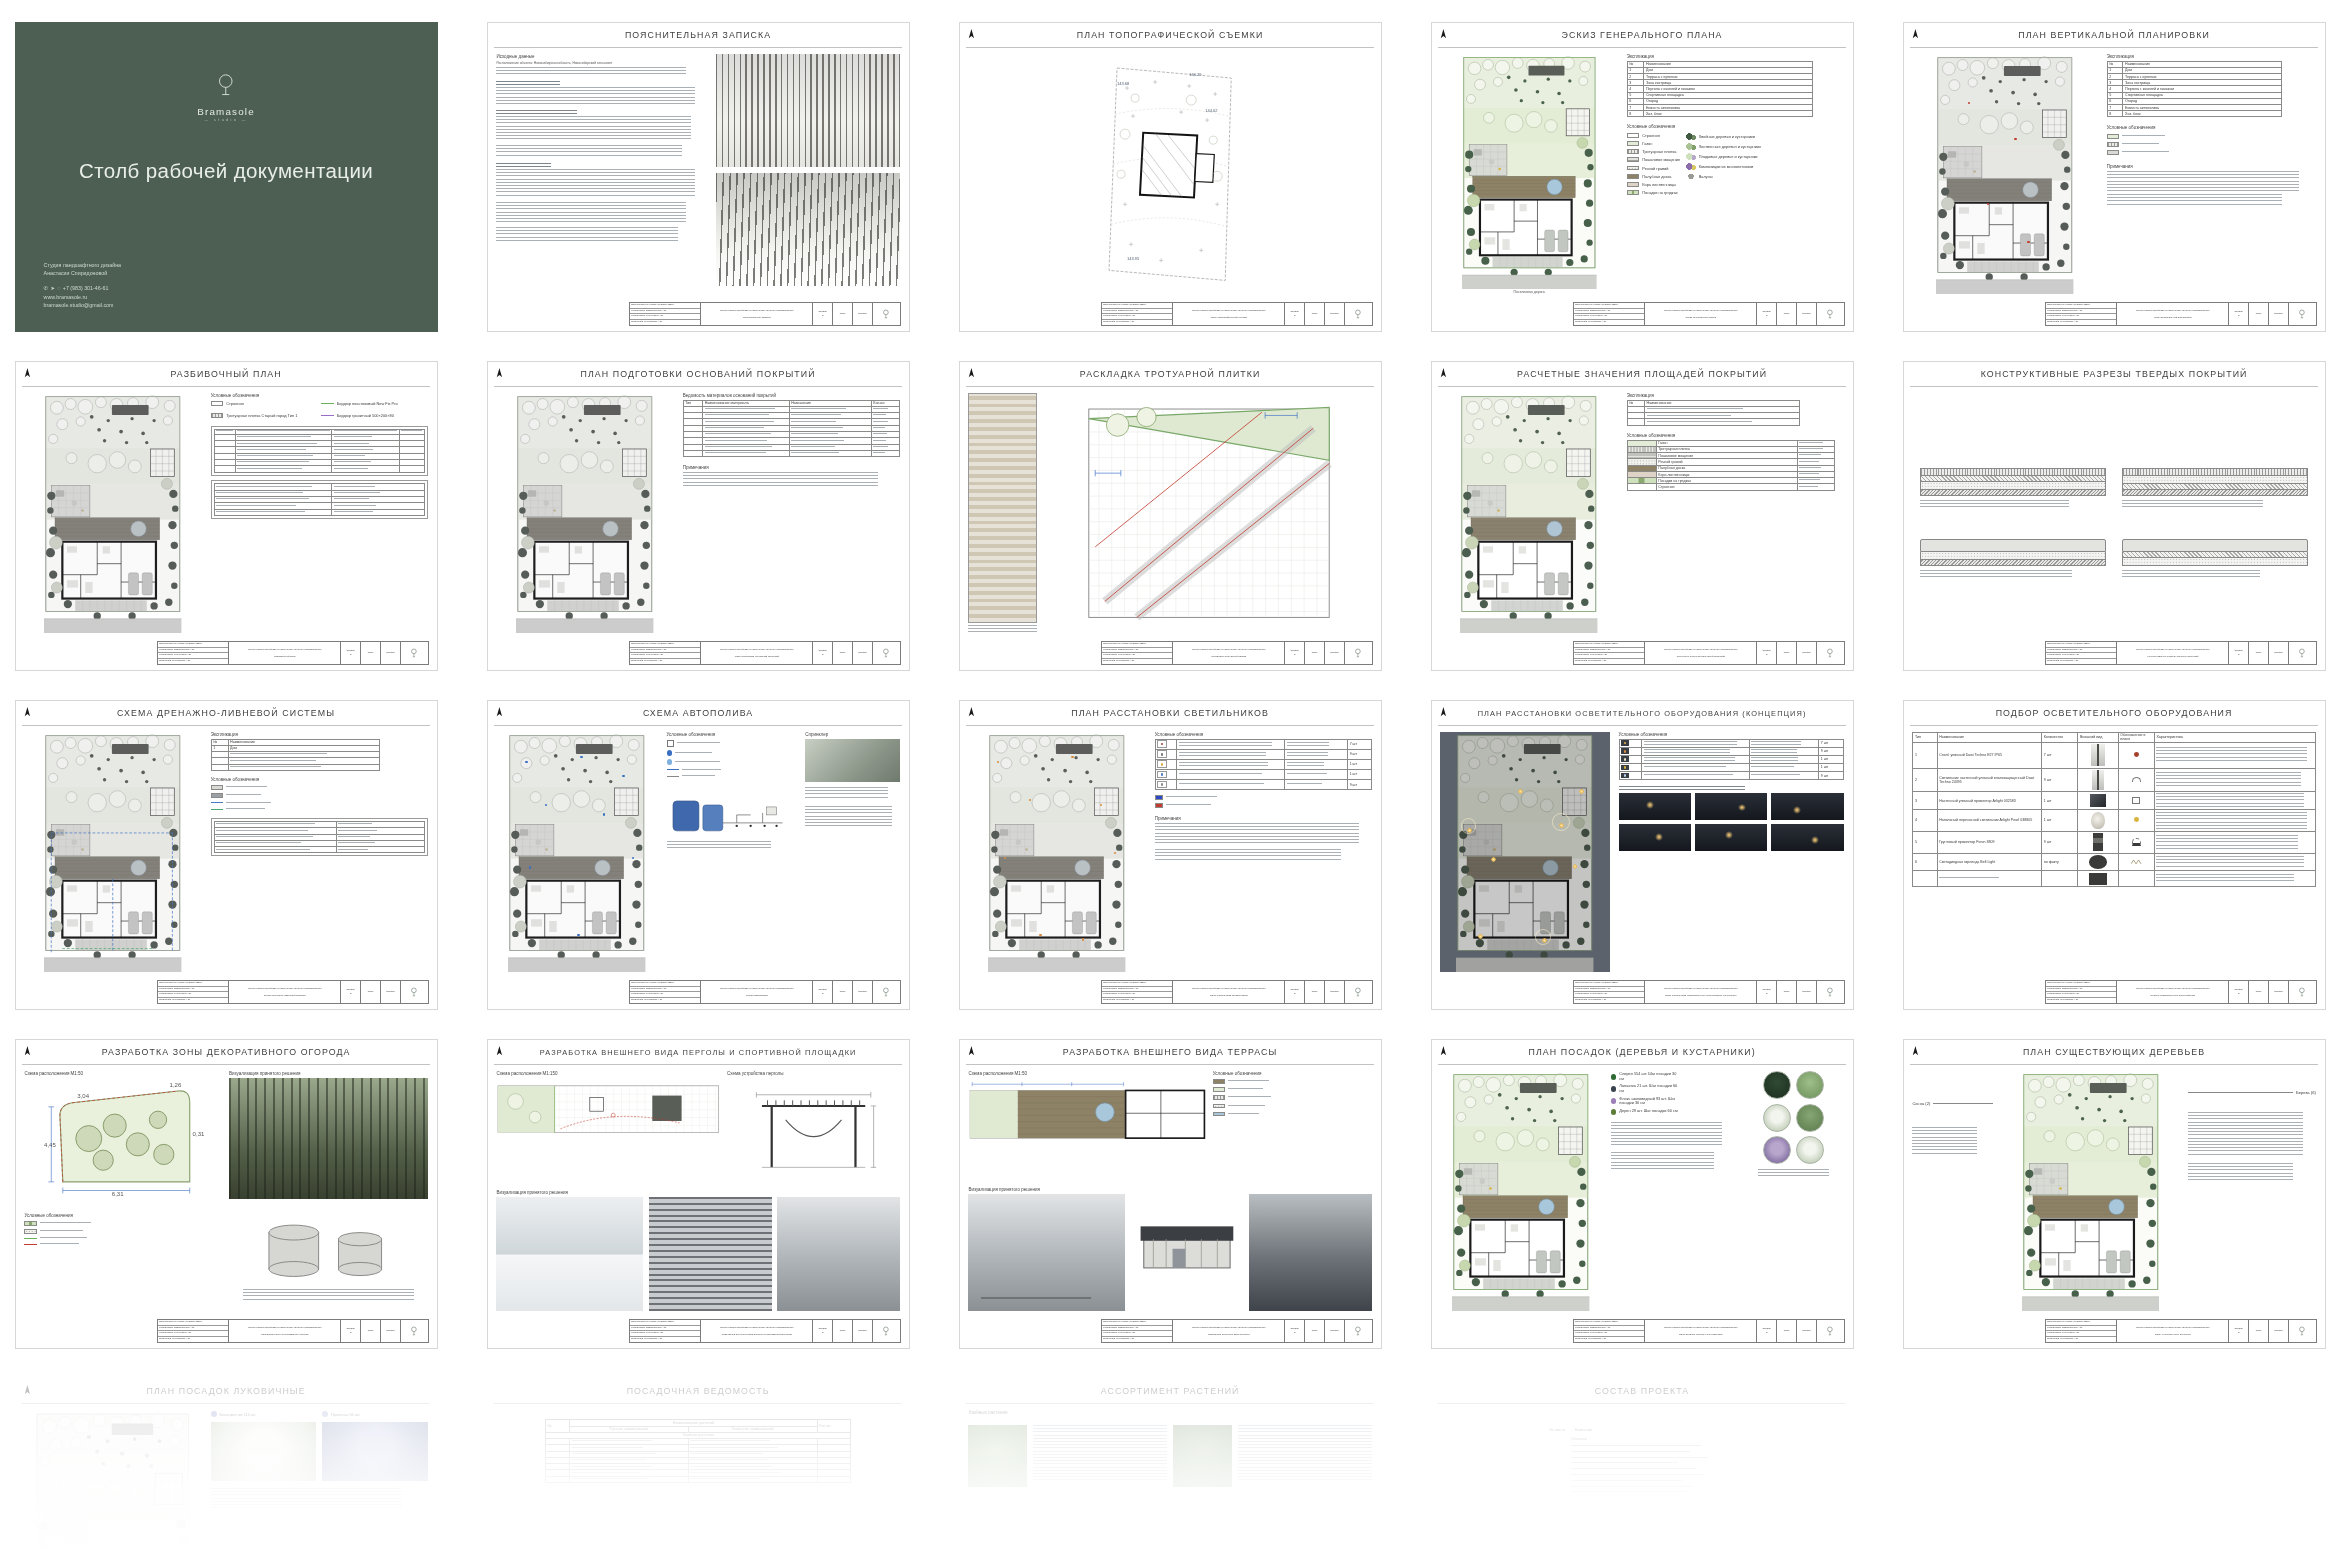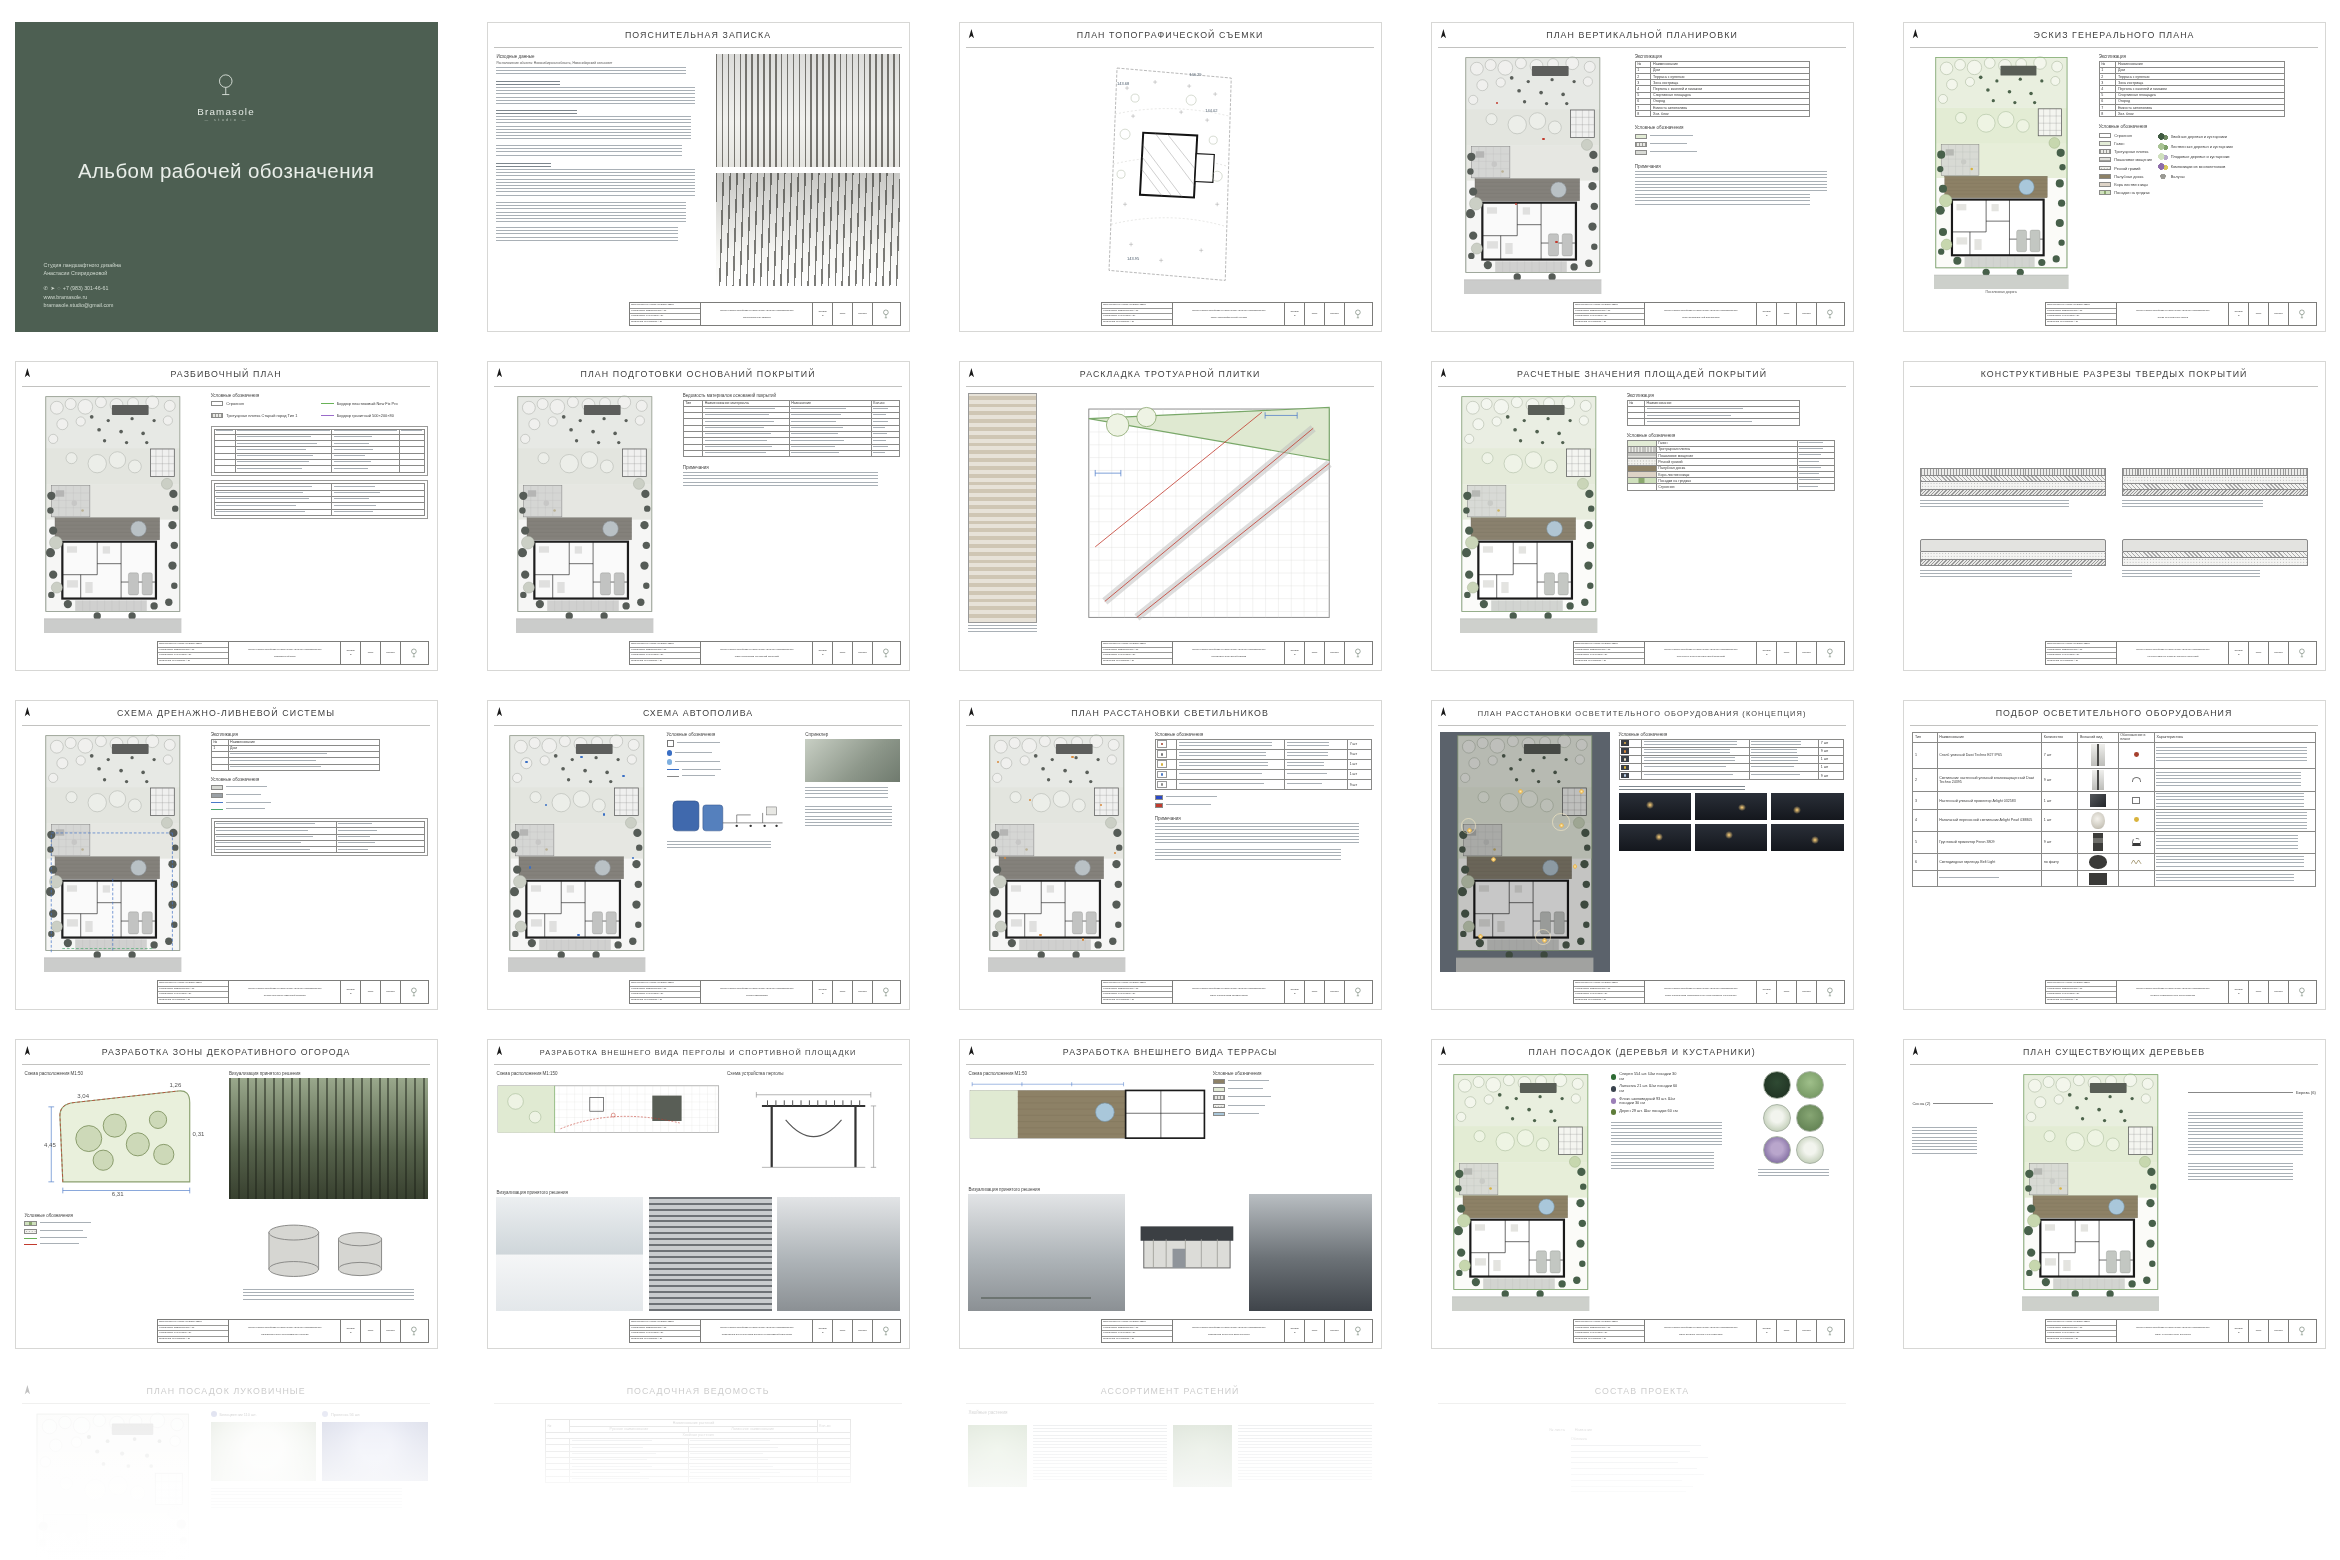--- a/index.html
+++ b/index.html
@@ -353,21 +353,21 @@
     <div class="cv-logo">
       <svg viewBox="0 0 24 30" width="21.5" height="27">
           <g fill="none" stroke="#dfe5df" stroke-width="1">
             <circle cx="12" cy="9" r="7"></circle>
             <path d="M12 16 V24 M8 24 H16"></path>
           </g>
         </svg>
       <div class="cv-brand">Bramasole</div>
       <div class="cv-sub">— studio —</div>
     </div>
-    <div class="cv-title">Альбом рабочей обозначения</div>
+    <div class="cv-title">Столб рабочей документации</div>
     <div class="cv-foot">
       <div>Студия ландшафтного дизайна</div>
       <div>Анастасии Спиридоновой</div>
       <div class="cv-contacts"><span class="cv-ic">✆</span><span class="cv-ic">➤</span><span class="cv-ic">◌</span><span>+7 (983) 301-46-61</span></div>
       <div>www.bramasole.ru</div>
       <div>bramasole.studio@gmail.com</div>
     </div>
   </div>
 
   <div class="sheet">
@@ -439,127 +439,20 @@
     <div class="stamp">
       <div class="st-l">
           <span>Вид проектных работ:      Подпись   Дата</span>
           <span>Разработал   Спиридонова А.В.</span>
           <span>Разработал   Кузнецова Н.В.</span>
           <span>Выполнил   Мурсалова А.В.</span>
         </div>
       <div class="st-c">
           <div>Проект благоустройства и озеленения частного домовладения</div>
           <div class="st-nm">ПЛАН ТОПОГРАФИЧЕСКОЙ СЪЕМКИ</div>
-        </div>
-      <div class="st-s">
-          <span>Стадия</span>
-          <b>Р</b>
-        </div>
-      <div class="st-s">
-          <span>Лист</span>
-        </div>
-      <div class="st-s">
-          <span>Листов</span>
-        </div>
-      <div class="st-logo">
-          <svg viewBox="0 0 10 12" width="7.8" height="9.8">
-            <circle cx="5" cy="4" r="3" fill="none" stroke="#6b7b6d" stroke-width="0.8"></circle>
-            <path d="M5 7 V11 M3.5 11 H6.5" stroke="#6b7b6d" stroke-width="0.7" fill="none"></path>
-          </svg>
-        </div>
-    </div>
-  </div>
-
-  <div class="sheet">
-    <div class="shead">
-        <span class="north"><svg viewBox="0 0 10 14" width="8.8" height="12.7">
-            <use href="#narrow" width="10" height="14"></use>
-          </svg></span>
-        <h2 class="stitle" actable="false">ПЛАН ВЕРТИКАЛЬНОЙ ПЛАНИРОВКИ</h2>
-      </div>
-    <div class="sbody">
-      <div class="planbox gray" style="flex:0 0 46%">
-        <svg class="plan" viewBox="0 0 150 262">
-            <use href="#splan" width="150" height="262"></use>
-          </svg>
-        <span class="rdot" style="left:30%;top:20%"></span>
-          <span class="rdot" style="left:55%;top:35%"></span>
-          <span class="rdot" style="left:40%;top:62%"></span>
-          <span class="rdot" style="left:62%;top:78%"></span>
-      </div>
-      <div class="col" style="flex:1">
-        <div class="h5">Экспликация</div>
-        <table class="tbl" style="width:84%">
-          <tbody>
-              <tr>
-                <th style="width:9%">№</th>
-                <th>Наименование</th>
-              </tr>
-          <tr>
-                <td>1</td>
-                <td>Дом</td>
-              </tr>
-          <tr>
-                <td>2</td>
-                <td>Терраса с купелью</td>
-              </tr>
-          <tr>
-                <td>3</td>
-                <td>Зона кострища</td>
-              </tr>
-          <tr>
-                <td>4</td>
-                <td>Пергола с качелей и гамаком</td>
-              </tr>
-          <tr>
-                <td>5</td>
-                <td>Спортивная площадка</td>
-              </tr>
-          <tr>
-                <td>6</td>
-                <td>Огород</td>
-              </tr>
-          <tr>
-                <td>7</td>
-                <td>Ёмкость автополива</td>
-              </tr>
-          <tr>
-                <td>8</td>
-                <td>Хоз. блок</td>
-              </tr>
-        </tbody>
-          </table>
-        <div class="h5" style="margin-top:7.8px">Условные обозначения</div>
-        <div class="lrow">
-            <span class="sw sw-lawn"></span>
-            <span class="fl" style="width:43px;height:2.9px"></span>
-          </div>
-        <div class="lrow">
-            <span class="sw sw-pav"></span>
-            <span class="fl" style="width:37px;height:2.9px"></span>
-          </div>
-        <div class="lrow">
-            <span class="sw sw-gray"></span>
-            <span class="fl" style="width:47px;height:2.9px"></span>
-          </div>
-        <div class="h5" style="margin-top:7.8px">Примечания</div>
-        <div class="fl" style="height:19.5px;width:92%"></div>
-        <div class="fl" style="height:11.7px;width:84%;margin-top:2.9px"></div>
-      </div>
-    </div>
-    <div class="stamp">
-      <div class="st-l">
-          <span>Вид проектных работ:      Подпись   Дата</span>
-          <span>Разработал   Спиридонова А.В.</span>
-          <span>Разработал   Кузнецова Н.В.</span>
-          <span>Выполнил   Мурсалова А.В.</span>
-        </div>
-      <div class="st-c">
-          <div>Проект благоустройства и озеленения частного домовладения</div>
-          <div class="st-nm">ПЛАН ВЕРТИКАЛЬНОЙ ПЛАНИРОВКИ</div>
         </div>
       <div class="st-s">
           <span>Стадия</span>
           <b>Р</b>
         </div>
       <div class="st-s">
           <span>Лист</span>
         </div>
       <div class="st-s">
           <span>Листов</span>
@@ -718,20 +611,127 @@
           </svg>
         </div>
     </div>
   </div>
 
   <div class="sheet">
     <div class="shead">
         <span class="north"><svg viewBox="0 0 10 14" width="8.8" height="12.7">
             <use href="#narrow" width="10" height="14"></use>
           </svg></span>
+        <h2 class="stitle" actable="false">ПЛАН ВЕРТИКАЛЬНОЙ ПЛАНИРОВКИ</h2>
+      </div>
+    <div class="sbody">
+      <div class="planbox gray" style="flex:0 0 46%">
+        <svg class="plan" viewBox="0 0 150 262">
+            <use href="#splan" width="150" height="262"></use>
+          </svg>
+        <span class="rdot" style="left:30%;top:20%"></span>
+          <span class="rdot" style="left:55%;top:35%"></span>
+          <span class="rdot" style="left:40%;top:62%"></span>
+          <span class="rdot" style="left:62%;top:78%"></span>
+      </div>
+      <div class="col" style="flex:1">
+        <div class="h5">Экспликация</div>
+        <table class="tbl" style="width:84%">
+          <tbody>
+              <tr>
+                <th style="width:9%">№</th>
+                <th>Наименование</th>
+              </tr>
+          <tr>
+                <td>1</td>
+                <td>Дом</td>
+              </tr>
+          <tr>
+                <td>2</td>
+                <td>Терраса с купелью</td>
+              </tr>
+          <tr>
+                <td>3</td>
+                <td>Зона кострища</td>
+              </tr>
+          <tr>
+                <td>4</td>
+                <td>Пергола с качелей и гамаком</td>
+              </tr>
+          <tr>
+                <td>5</td>
+                <td>Спортивная площадка</td>
+              </tr>
+          <tr>
+                <td>6</td>
+                <td>Огород</td>
+              </tr>
+          <tr>
+                <td>7</td>
+                <td>Ёмкость автополива</td>
+              </tr>
+          <tr>
+                <td>8</td>
+                <td>Хоз. блок</td>
+              </tr>
+        </tbody>
+          </table>
+        <div class="h5" style="margin-top:7.8px">Условные обозначения</div>
+        <div class="lrow">
+            <span class="sw sw-lawn"></span>
+            <span class="fl" style="width:43px;height:2.9px"></span>
+          </div>
+        <div class="lrow">
+            <span class="sw sw-pav"></span>
+            <span class="fl" style="width:37px;height:2.9px"></span>
+          </div>
+        <div class="lrow">
+            <span class="sw sw-gray"></span>
+            <span class="fl" style="width:47px;height:2.9px"></span>
+          </div>
+        <div class="h5" style="margin-top:7.8px">Примечания</div>
+        <div class="fl" style="height:19.5px;width:92%"></div>
+        <div class="fl" style="height:11.7px;width:84%;margin-top:2.9px"></div>
+      </div>
+    </div>
+    <div class="stamp">
+      <div class="st-l">
+          <span>Вид проектных работ:      Подпись   Дата</span>
+          <span>Разработал   Спиридонова А.В.</span>
+          <span>Разработал   Кузнецова Н.В.</span>
+          <span>Выполнил   Мурсалова А.В.</span>
+        </div>
+      <div class="st-c">
+          <div>Проект благоустройства и озеленения частного домовладения</div>
+          <div class="st-nm">ПЛАН ВЕРТИКАЛЬНОЙ ПЛАНИРОВКИ</div>
+        </div>
+      <div class="st-s">
+          <span>Стадия</span>
+          <b>Р</b>
+        </div>
+      <div class="st-s">
+          <span>Лист</span>
+        </div>
+      <div class="st-s">
+          <span>Листов</span>
+        </div>
+      <div class="st-logo">
+          <svg viewBox="0 0 10 12" width="7.8" height="9.8">
+            <circle cx="5" cy="4" r="3" fill="none" stroke="#6b7b6d" stroke-width="0.8"></circle>
+            <path d="M5 7 V11 M3.5 11 H6.5" stroke="#6b7b6d" stroke-width="0.7" fill="none"></path>
+          </svg>
+        </div>
+    </div>
+  </div>
+
+  <div class="sheet">
+    <div class="shead">
+        <span class="north"><svg viewBox="0 0 10 14" width="8.8" height="12.7">
+            <use href="#narrow" width="10" height="14"></use>
+          </svg></span>
         <h2 class="stitle">РАЗБИВОЧНЫЙ ПЛАН</h2>
       </div>
     <div class="sbody">
       <div class="planbox gray" style="flex:0 0 44%">
         <svg class="plan" viewBox="0 0 150 262">
             <use href="#splan" width="150" height="262"></use>
           </svg>
       </div>
       <div class="col" style="flex:1">
         <div class="h5">Условные обозначения</div>

